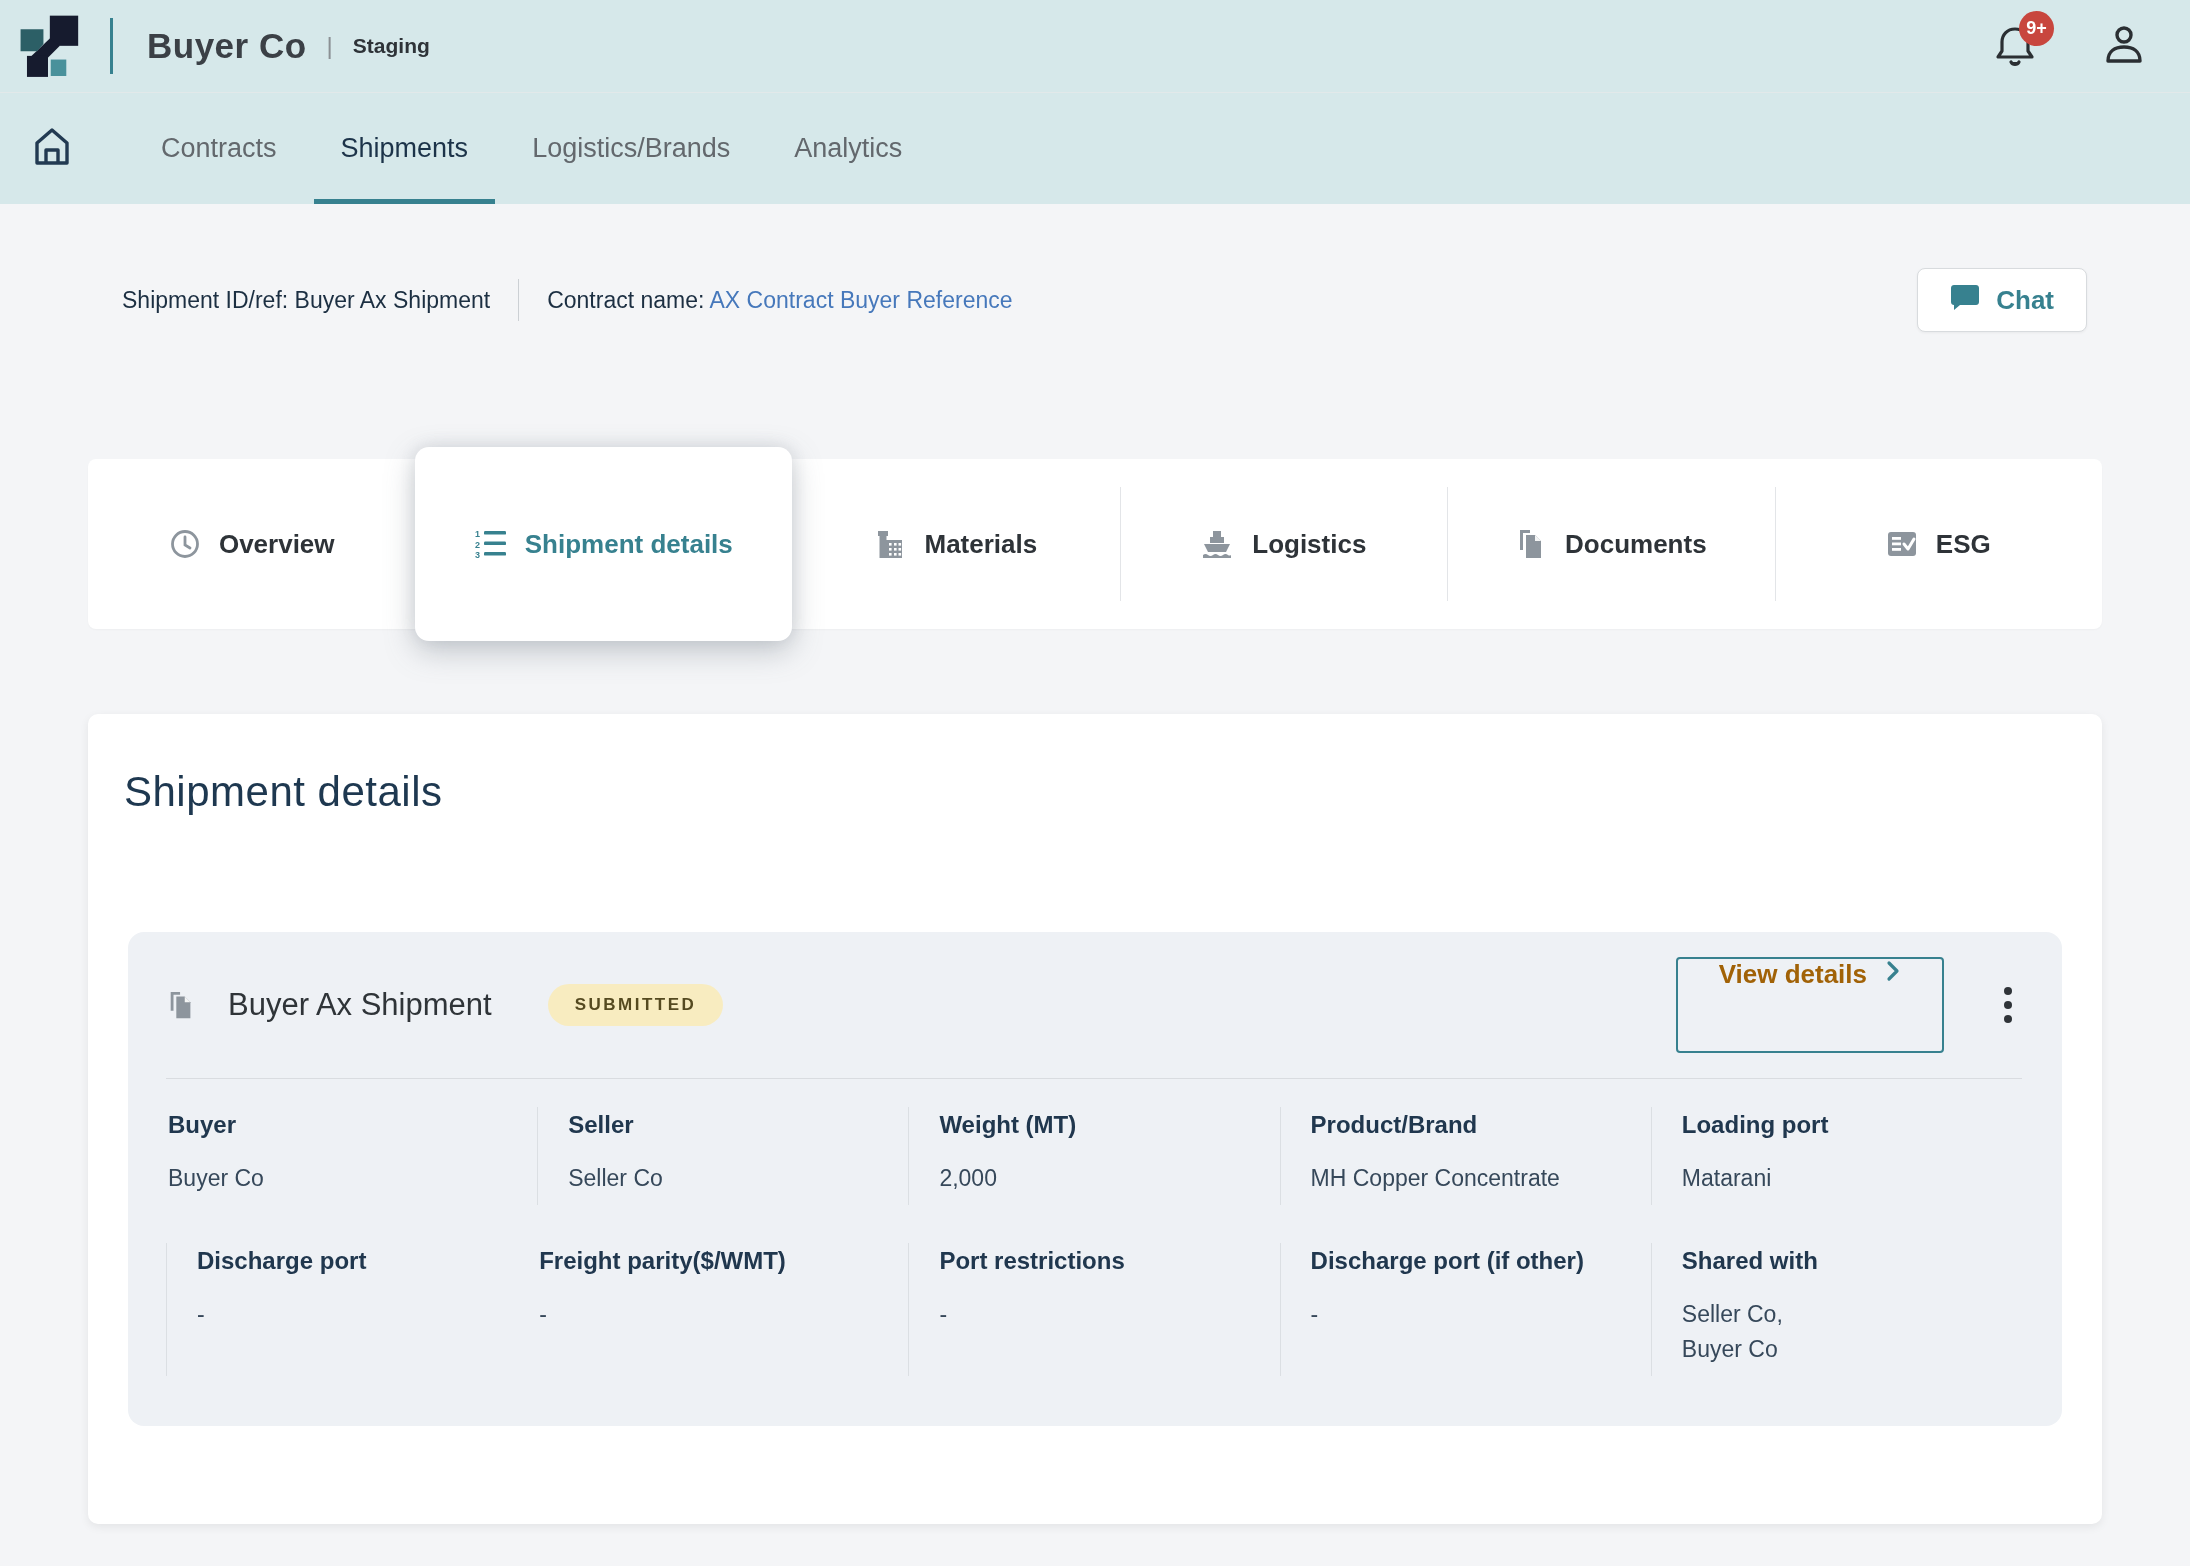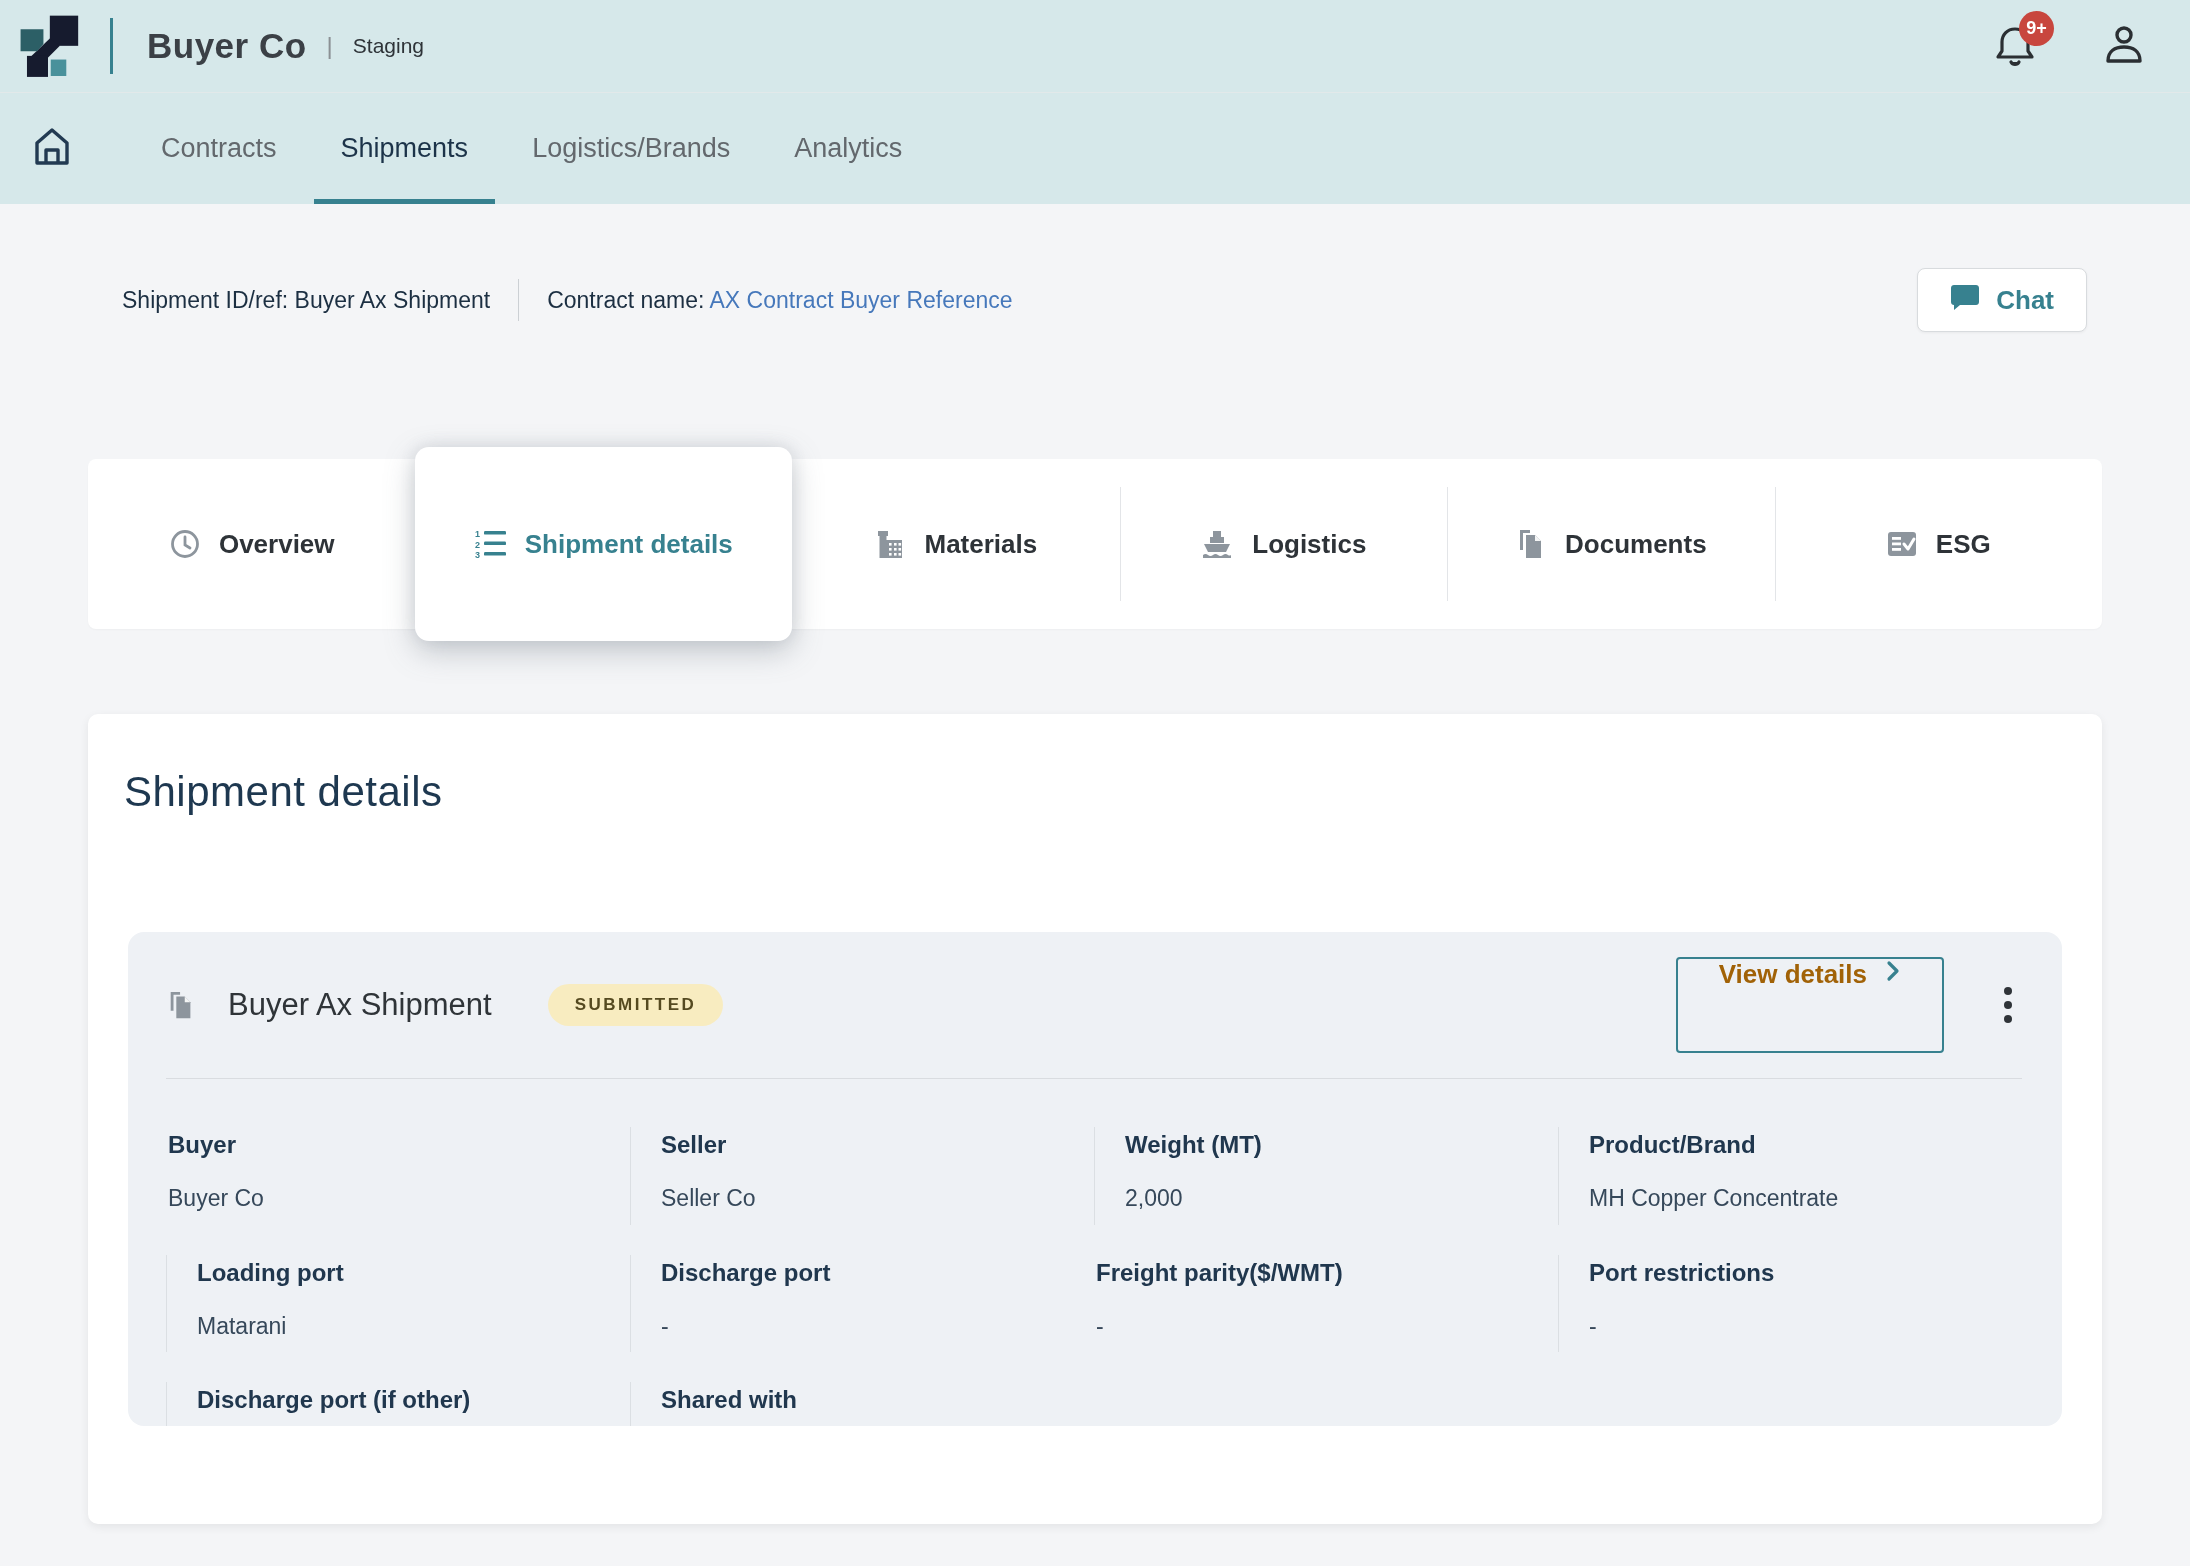--- a/index.html
+++ b/index.html
@@ -15,21 +15,21 @@
   
   .header {
     height:92px; background:#d6e8ea;
     display:flex; align-items:center;
     padding:0 44px 0 16px;
   }
   .logo { width:64px; height:66px; flex:0 0 auto; }
   .logo-divider { width:3px; height:56px; background:#37818f; margin:0 34px 0 30px; }
   .app-name { font-size:35px; font-weight:bold; color:#3b4046; letter-spacing:.5px; }
   .env-sep { margin:0 20px; font-size:24px; color:#8b9094; font-weight:300; }
-  .env-label { font-size:21px; font-weight:400; color:#2e3338; }
+  .env-label { font-size:21px; font-weight:700; color:#2e3338; }
   .header-spacer { flex:1; }
   .bell-wrap { position:relative; margin-right:66px; cursor:pointer; }
   .bell-wrap svg { display:block; }
   .notif-badge {
     position:absolute; top:-12px; right:-18px;
     min-width:35px; height:35px; border-radius:50%;
     background:#c8463e; color:#fff;
     font-size:18px; font-weight:bold;
     display:flex; align-items:center; justify-content:center;
   }
@@ -127,22 +127,22 @@
   .view-details-btn {
     display:flex; align-items:flex-start; gap:18px;
     border:2px solid #37818f; border-radius:4px; background:transparent;
     color:#a16207; font-size:26px; font-weight:bold;
     height:96px; padding:0 41px; cursor:pointer;
   }
   .kebab-btn { margin-left:50px; padding:8px; cursor:pointer; display:flex; color:#2f3438; }
   .inner-divider { border-bottom:1px solid #d9dce0; margin-top:24px; }
 
   .fields-grid {
-    display:grid; grid-template-columns:repeat(4, 1fr);
-    margin-top:48px; row-gap:30px;
+    display:grid; grid-template-columns:repeat(5, 1fr);
+    margin-top:28px; row-gap:38px;
   }
   .field { padding:4px 12px 8px 30px; border-left:1px solid #dbdfe3; }
   .field.first { border-left:none; padding-left:2px; }
   .field.blank { border-left:none; }
   .field-label { font-size:24px; font-weight:bold; color:#20374e; }
   .field-value { margin-top:22px; font-size:23px; color:#36485a; line-height:1.55; }
 </style>
 </head>
 <body>
 

